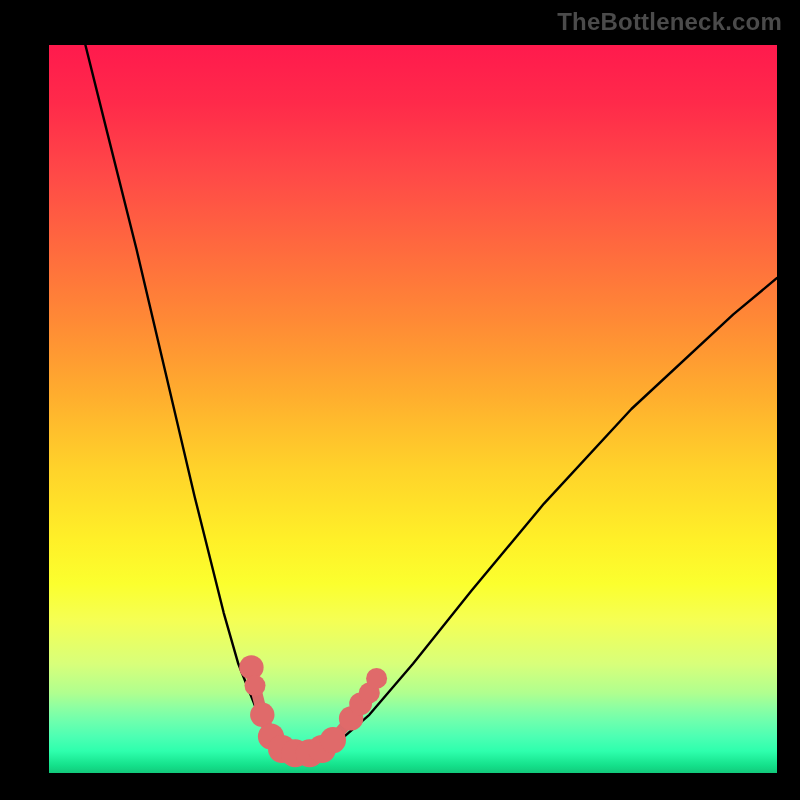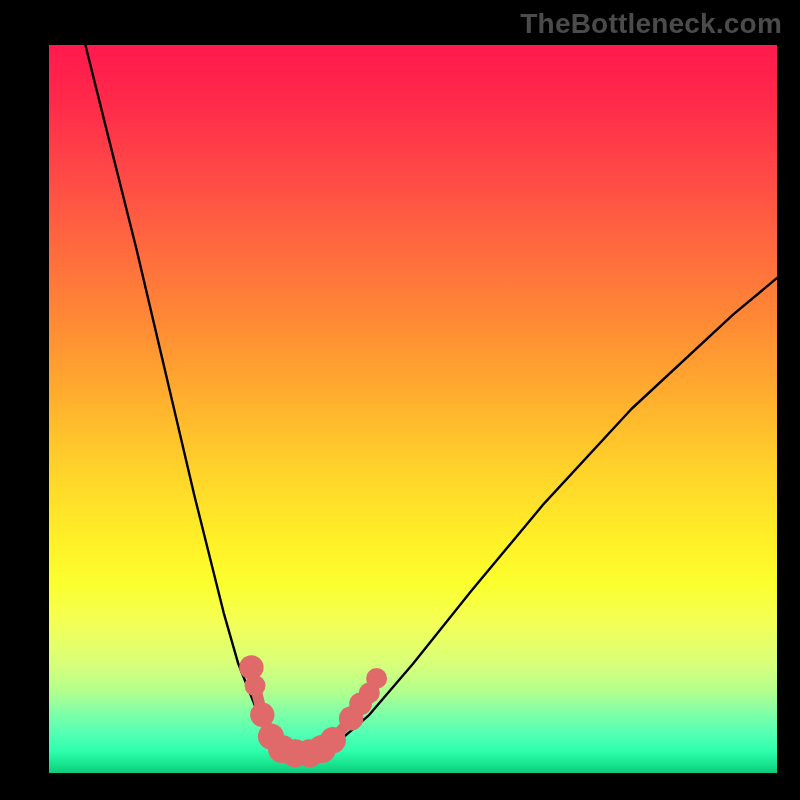--- a/index.html
+++ b/index.html
@@ -42,21 +42,21 @@
       #2effad 97%,
       #14e08a 99%,
       #12c97b 100%
     );
   }
   .watermark {
     position: absolute;
     top: 8px;
     right: 18px;
     font-family: Arial, Helvetica, sans-serif;
-    font-size: 28px;
+    font-size: 24px;
     font-weight: 600;
     color: #4b4b4b;
     letter-spacing: 0.2px;
     user-select: none;
   }
   svg.curve {
     position: absolute;
     left: 0;
     top: 0;
     width: 728px;

